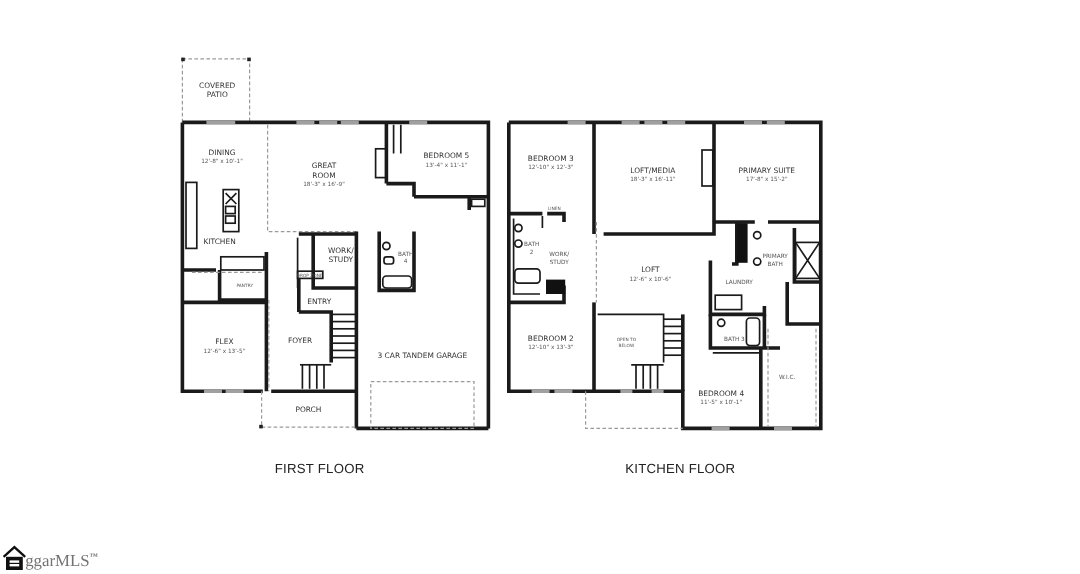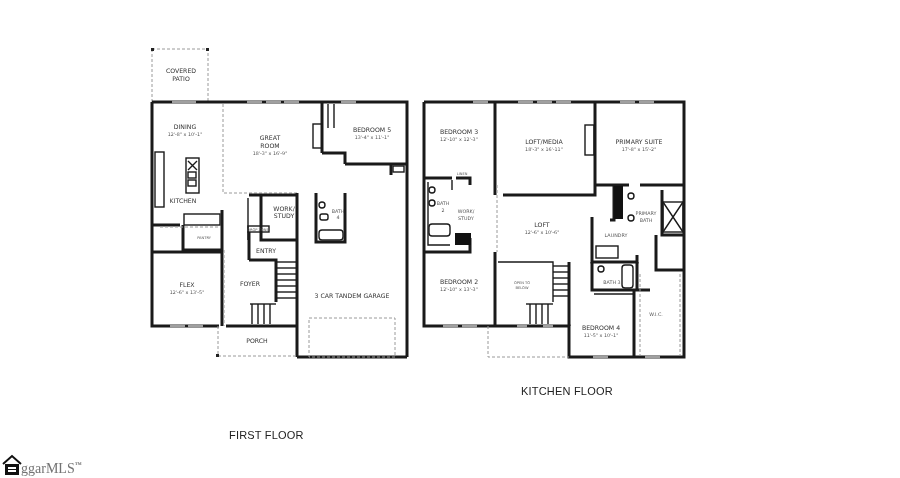--- a/index.html
+++ b/index.html
@@ -6,21 +6,21 @@
   body { width:900px; height:478px; position:relative; overflow:hidden; font-family:"Liberation Sans", sans-serif; }
   #plan { position:absolute; left:0; top:0; }
   .wall { stroke:#1a1a1a; stroke-width:3; fill:none; }
   .thin { stroke:#1a1a1a; stroke-width:1.4; fill:none; }
   .dash { stroke:#9a9a9a; stroke-width:1; fill:none; stroke-dasharray:3 2; }
   .win { stroke:#a0a0a0; stroke-width:3; }
   .lbl { font-family:"DejaVu Sans", sans-serif; font-size:6.2px; fill:#333; text-anchor:middle; }
   .dim { font-family:"DejaVu Sans", sans-serif; font-size:4.8px; fill:#555; text-anchor:middle; }
   .small { font-family:"DejaVu Sans", sans-serif; font-size:3.6px; fill:#555; text-anchor:middle; }
   .floor-title { position:absolute; font-family:"Liberation Sans", sans-serif; font-size:11px; color:#222; letter-spacing:0.2px; }
-  #first-title { left:229px; top:385px;margin-top:44px; }
+  #first-title { left:229px; top:385px; }
   #second-title { left:521px; top:385px; }
   #logo { position:absolute; left:2px; top:452px; display:flex; align-items:flex-end; height:24px; }
   #logo .txt { font-family:Liberation Serif, serif; font-size:14px; color:#737373; line-height:1; margin-left:-1px; }
   #logo sup { font-size:7px; font-weight:bold; }
 </style>
 </head>
 <body>
 
 <svg id="plan" width="900" height="478" viewBox="0 0 900 478">
 

